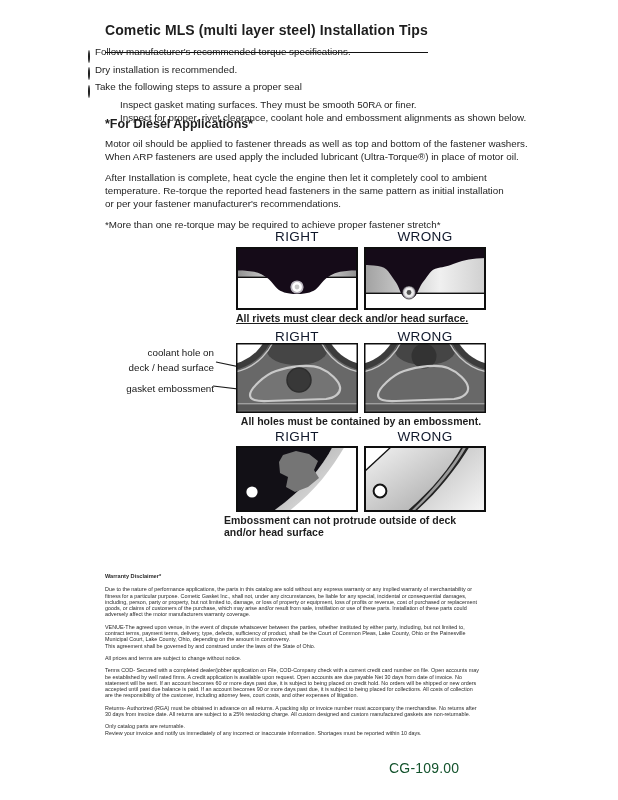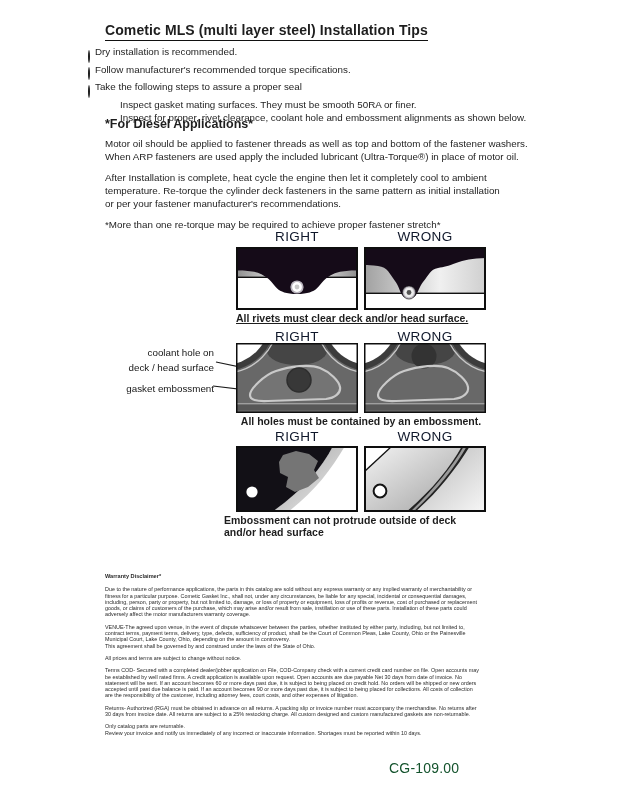--- a/index.html
+++ b/index.html
@@ -3,21 +3,21 @@
 <meta charset="utf-8">
 <style>
   html,body{margin:0;padding:0;background:#ffffff;}
   .page{
     position:relative;width:618px;height:800px;background:#ffffff;overflow:hidden;
     font-family:"Liberation Sans", sans-serif;color:#1e1e1e;
   }
   
   .title{
     position:absolute;left:105px;top:22px;font-size:14px;font-weight:bold;
-    border-bottom:1.6px solid #111;padding-bottom:2px;letter-spacing:.1px;
+    border-bottom:1.6px solid #111;padding-bottom:14px;letter-spacing:.1px;
   }
   
   .tips{position:absolute;left:88px;top:45px;width:500px;font-size:9.8px;line-height:13px;}
   .b-row{display:flex;align-items:flex-start;}
   .b-row .marker{flex:0 0 auto;margin:4.5px 5px 0 0;}
   .ring{width:3.6px;height:3.6px;border:1px solid #1e1e1e;border-radius:50%;}
   .dot{width:3.8px;height:3.8px;background:#1e1e1e;border-radius:50%;margin-top:.6px;}
   .sub{margin-left:27px;}
   
   .diesel{position:absolute;left:105px;top:117px;width:430px;font-size:9.8px;line-height:13px;}
@@ -42,46 +42,46 @@
 </head>
 <body>
 
 <div class="page">
 
   <div class="title">Cometic MLS (multi layer steel) Installation Tips</div>
 
   <div class="tips">
     <div class="b-row">
       <span class="marker"><span class="ring"></span></span>
-      <span>Dry installation is recommended.</span>
+      <span>Follow manufacturer's recommended torque specifications.</span>
     </div>
     <div class="b-row">
       <span class="marker"><span class="ring"></span></span>
-      <span>Follow manufacturer's recommended torque specifications.</span>
+      <span>Dry installation is recommended.</span>
     </div>
     <div class="b-row">
       <span class="marker"><span class="ring"></span></span>
       <span>Take the following steps to assure a proper seal</span>
     </div>
     <div class="b-row sub">
       <span class="marker"><span class="dot"></span></span>
       <span>Inspect gasket mating surfaces.  They must be smooth 50RA or finer.</span>
     </div>
     <div class="b-row sub">
       <span class="marker"><span class="dot"></span></span>
       <span>Inspect for proper, rivet clearance, coolant hole and embossment alignments as shown below.</span>
     </div>
   </div>
 
   <div class="diesel">
     <h2>*For Diesel Applications*</h2>
     <p>Motor oil should be applied to fastener threads as well as top and bottom of the fastener washers.
 When ARP fasteners are used apply the included lubricant (Ultra-Torque®) in place of motor oil.</p>
     <p>After Installation is complete, heat cycle the engine then let it completely cool to ambient
-temperature. Re-torque the cylinder deck fasteners in the same pattern as initial installation
+temperature. Re-torque the reported head fasteners in the same pattern as initial installation
 or per your fastener manufacturer's recommendations.</p>
     <p>*More than one re-torque may be required to achieve proper fastener stretch*</p>
   </div>
 
   <div class="dg-header" style="left:236px;top:229px;">RIGHT</div>
   <div class="dg-header" style="left:364px;top:229px;">WRONG</div>
 
   <div class="dg-box" style="left:236px;top:247px;">
     <svg viewBox="0 0 122 63" width="122" height="63">
       <defs>

